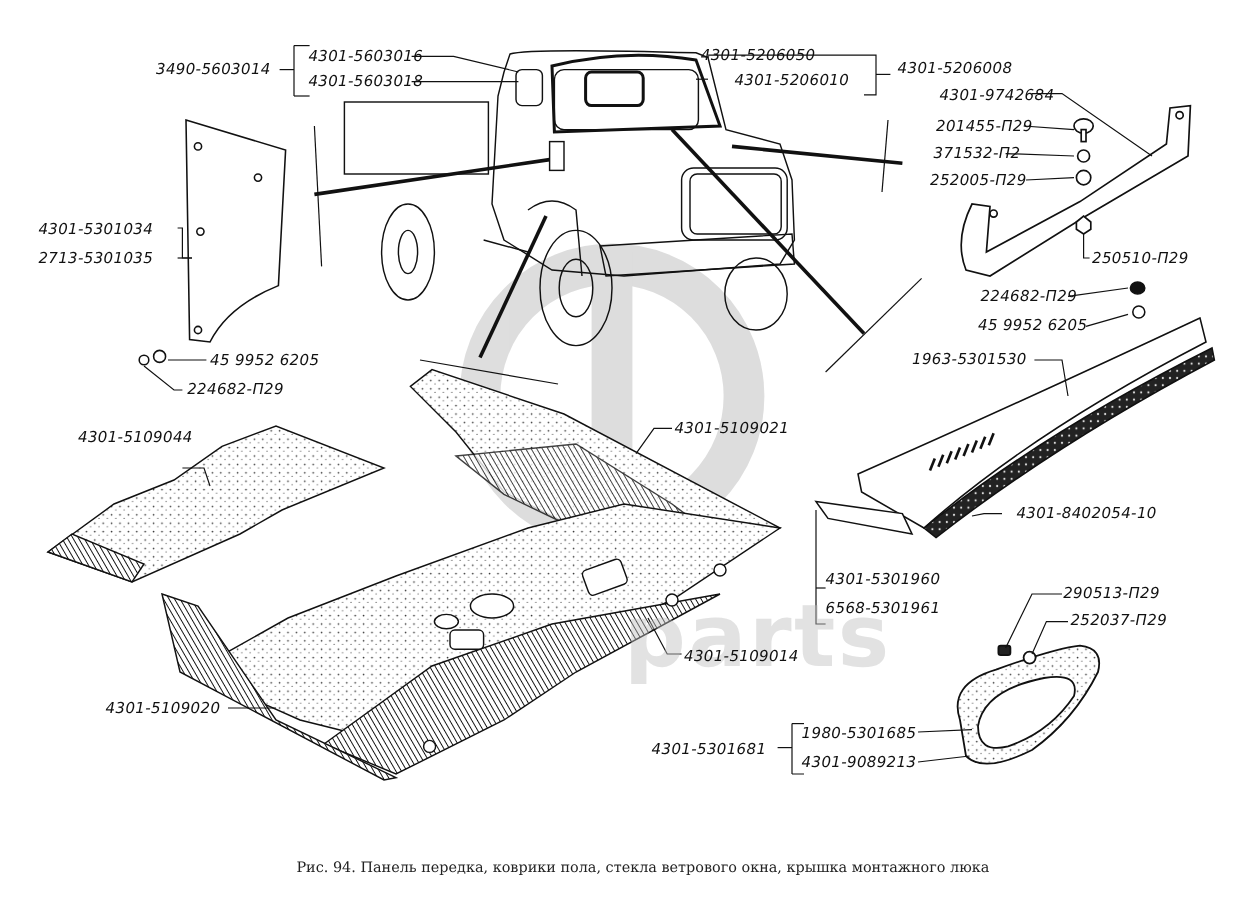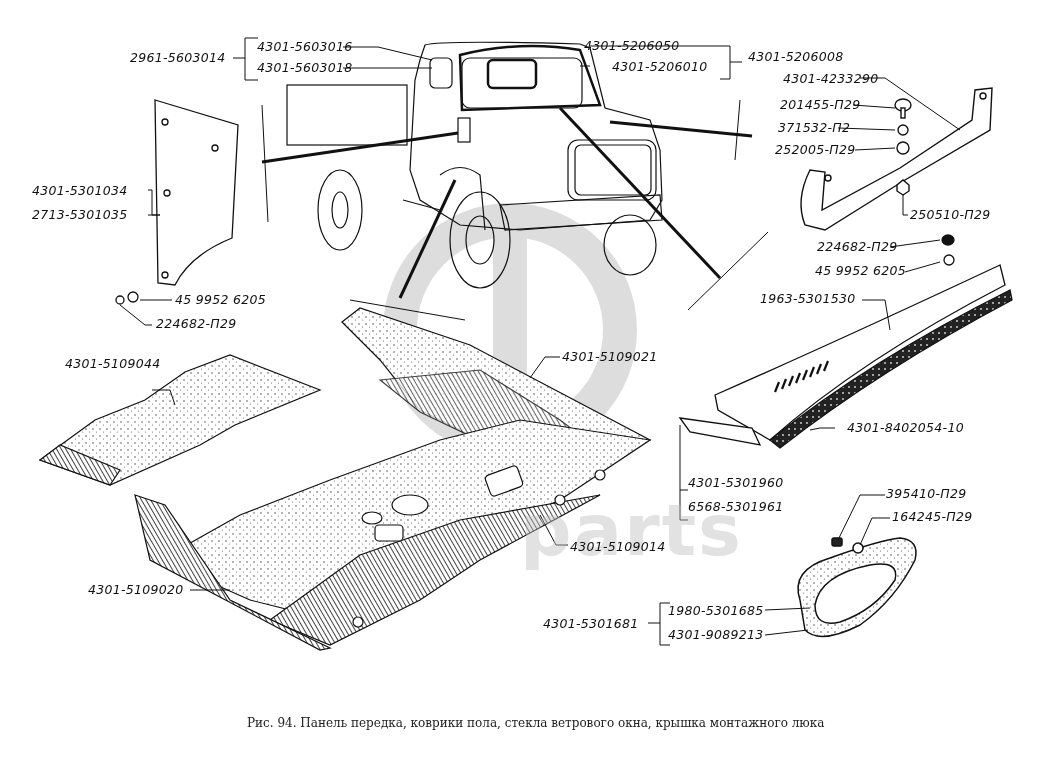--- a/index.html
+++ b/index.html
@@ -173,29 +173,29 @@
         <path d="M660,645 L670,645"></path>
       <path d="M765,610 L810,608"></path>
       <path d="M765,635 L808,630"></path>
       <path d="M885,495 L860,495 L838,540"></path>
       <path d="M890,518 L872,518 L860,545"></path>
     </g>
   </svg>
 
   <div class="wm-text">parts</div>
 
-  <div class="lbl" style="left:130px;top:51px">2961-5603014</div>
+  <div class="lbl" style="left:130px;top:51px">3490-5603014</div>
   <div class="lbl" style="left:257px;top:40px">4301-5603016</div>
   <div class="lbl" style="left:257px;top:61px">4301-5603018</div>
 
   <div class="lbl" style="left:584px;top:39px">4301-5206050</div>
   <div class="lbl" style="left:612px;top:60px">4301-5206010</div>
   <div class="lbl" style="left:748px;top:50px">4301-5206008</div>
 
-  <div class="lbl" style="left:783px;top:72px">4301-4233290</div>
+  <div class="lbl" style="left:783px;top:72px">4301-9742684</div>
   <div class="lbl" style="left:780px;top:98px">201455-П29</div>
   <div class="lbl" style="left:778px;top:121px">371532-П2</div>
   <div class="lbl" style="left:775px;top:143px">252005-П29</div>
   <div class="lbl" style="left:910px;top:208px">250510-П29</div>
 
   <div class="lbl" style="left:32px;top:184px">4301-5301034</div>
   <div class="lbl" style="left:32px;top:208px">2713-5301035</div>
   <div class="lbl" style="left:175px;top:293px">45 9952 6205</div>
   <div class="lbl" style="left:156px;top:317px">224682-П29</div>
 
@@ -204,20 +204,20 @@
   <div class="lbl" style="left:760px;top:292px">1963-5301530</div>
   <div class="lbl" style="left:847px;top:421px">4301-8402054-10</div>
   <div class="lbl" style="left:688px;top:476px">4301-5301960</div>
   <div class="lbl" style="left:688px;top:500px">6568-5301961</div>
 
   <div class="lbl" style="left:65px;top:357px">4301-5109044</div>
   <div class="lbl" style="left:562px;top:350px">4301-5109021</div>
   <div class="lbl" style="left:570px;top:540px">4301-5109014</div>
   <div class="lbl" style="left:88px;top:583px">4301-5109020</div>
 
-  <div class="lbl" style="left:886px;top:487px">395410-П29</div>
-  <div class="lbl" style="left:892px;top:510px">164245-П29</div>
+  <div class="lbl" style="left:886px;top:487px">290513-П29</div>
+  <div class="lbl" style="left:892px;top:510px">252037-П29</div>
   <div class="lbl" style="left:543px;top:617px">4301-5301681</div>
   <div class="lbl" style="left:668px;top:604px">1980-5301685</div>
   <div class="lbl" style="left:668px;top:628px">4301-9089213</div>
 
   <div class="caption">Рис. 94.  Панель передка, коврики пола, стекла ветрового окна, крышка монтажного люка</div>
 </div>
 
 </body></html>

